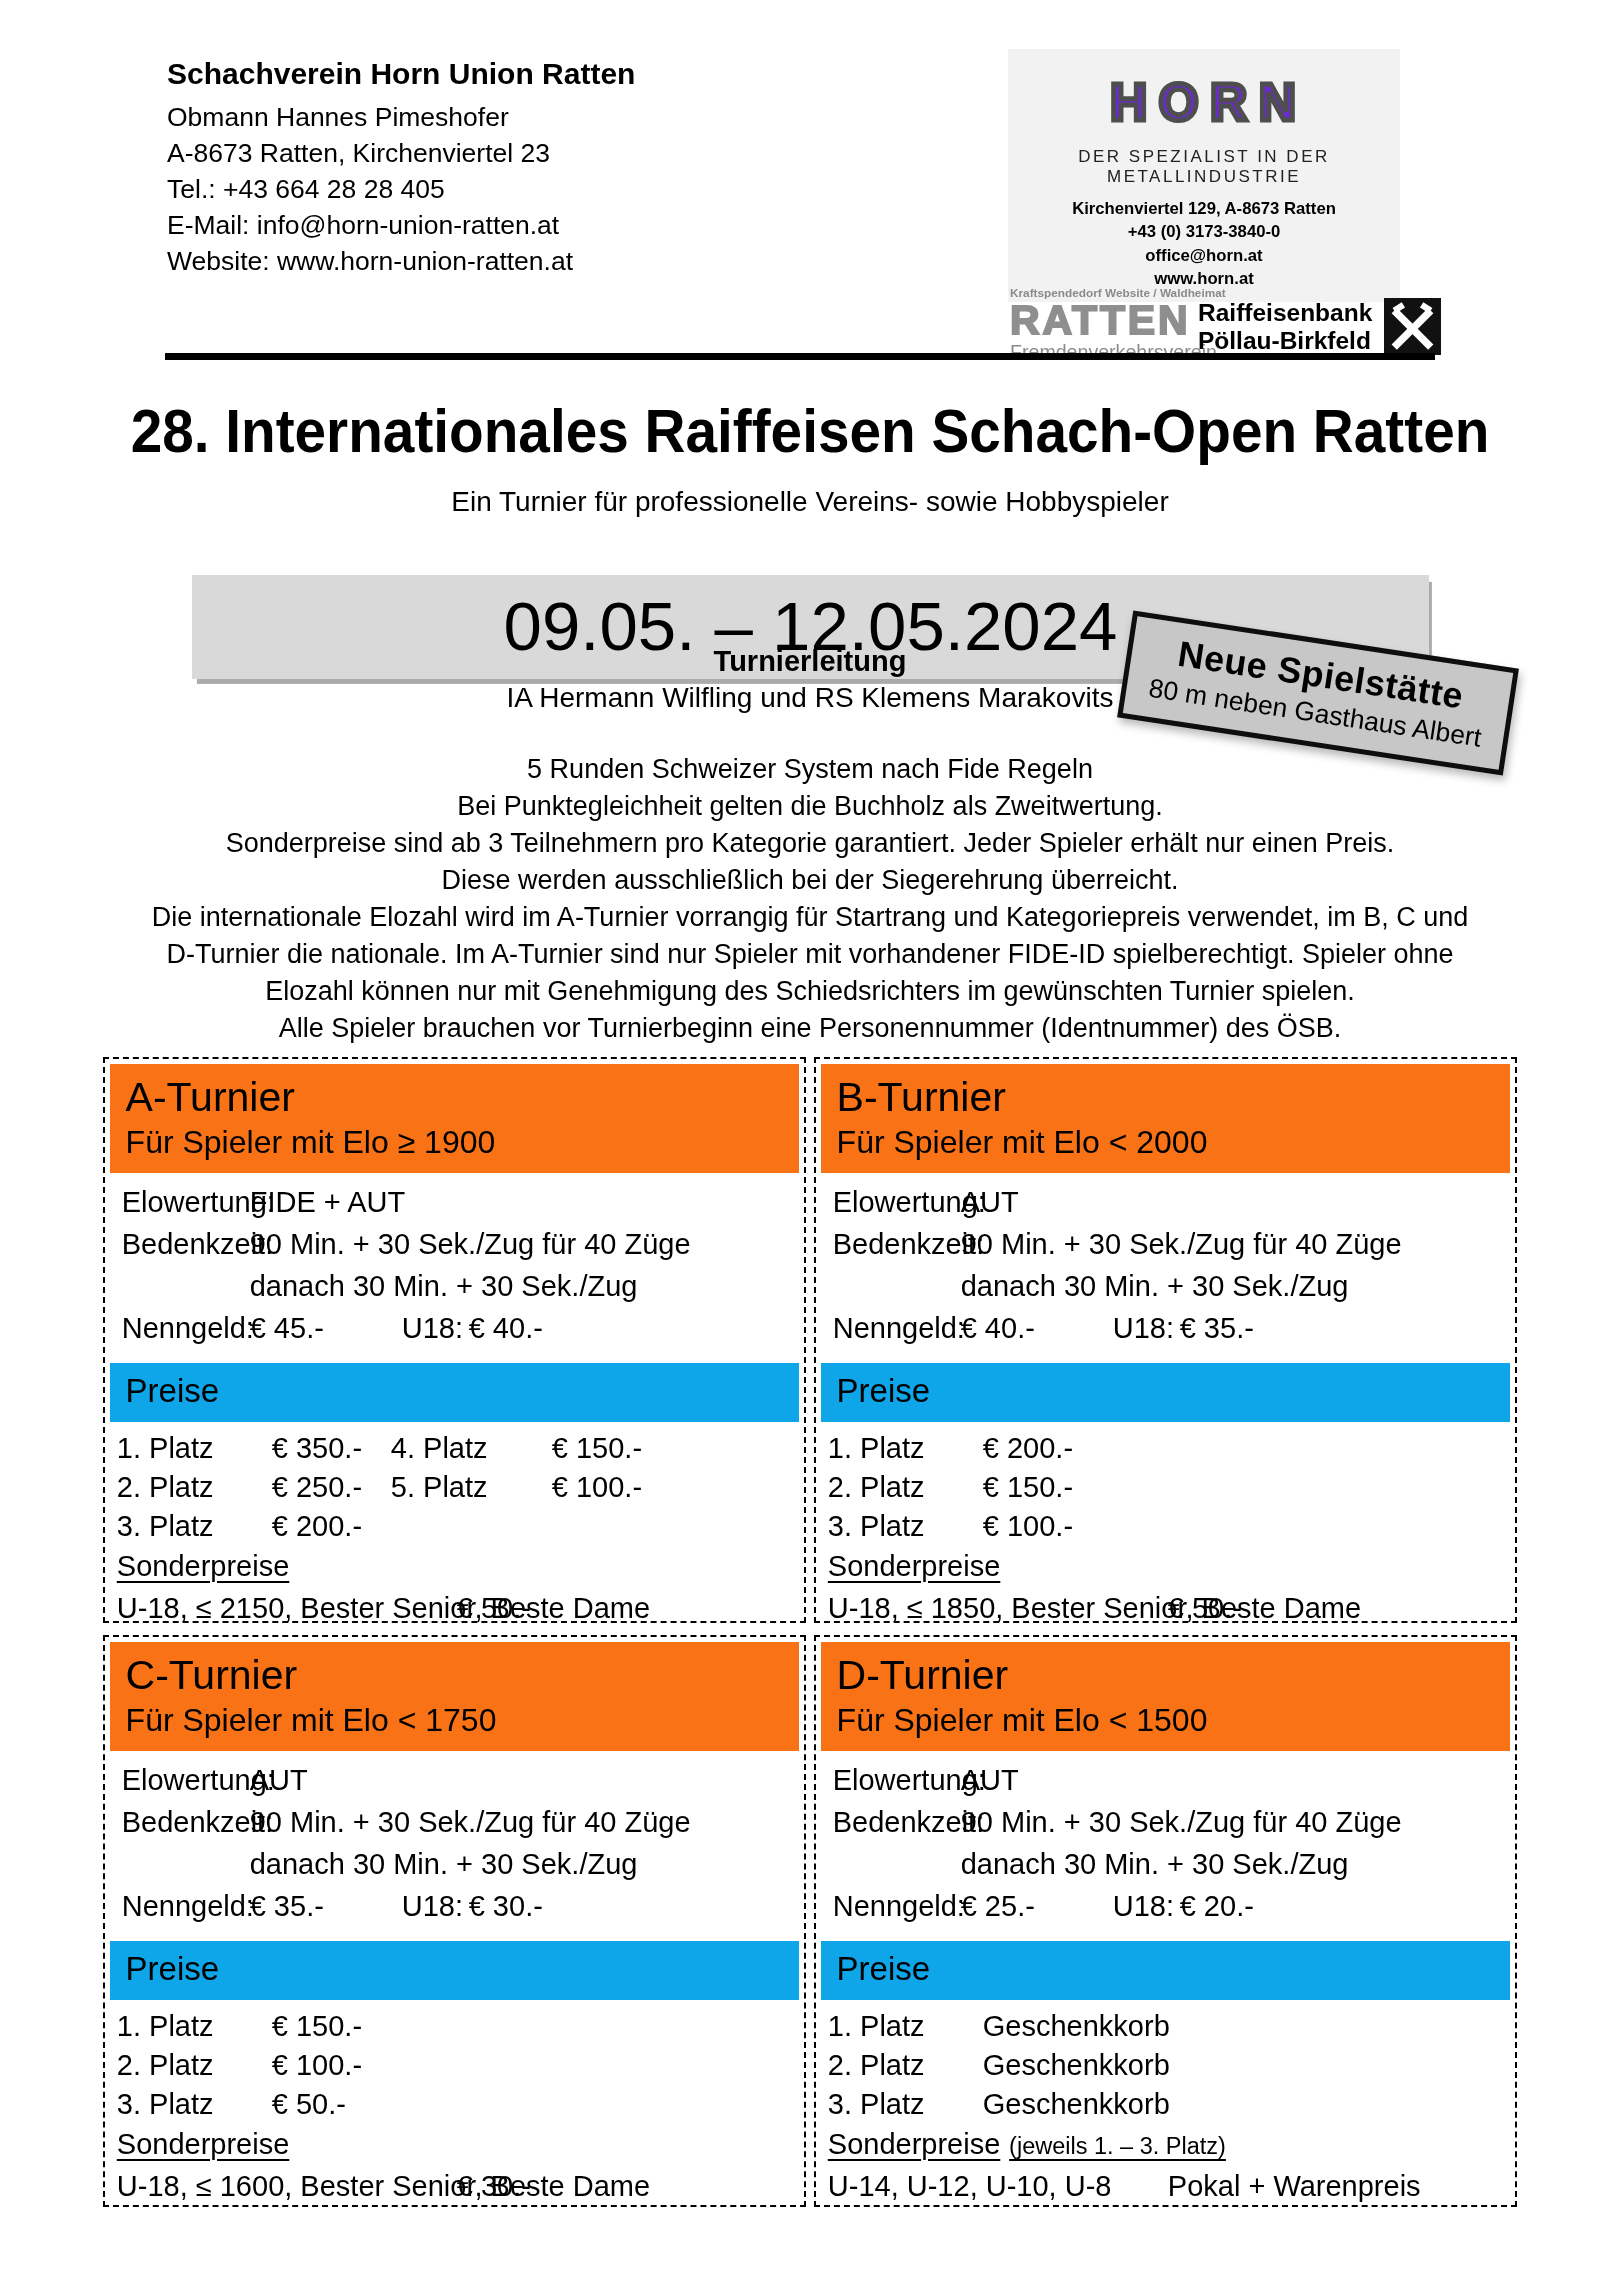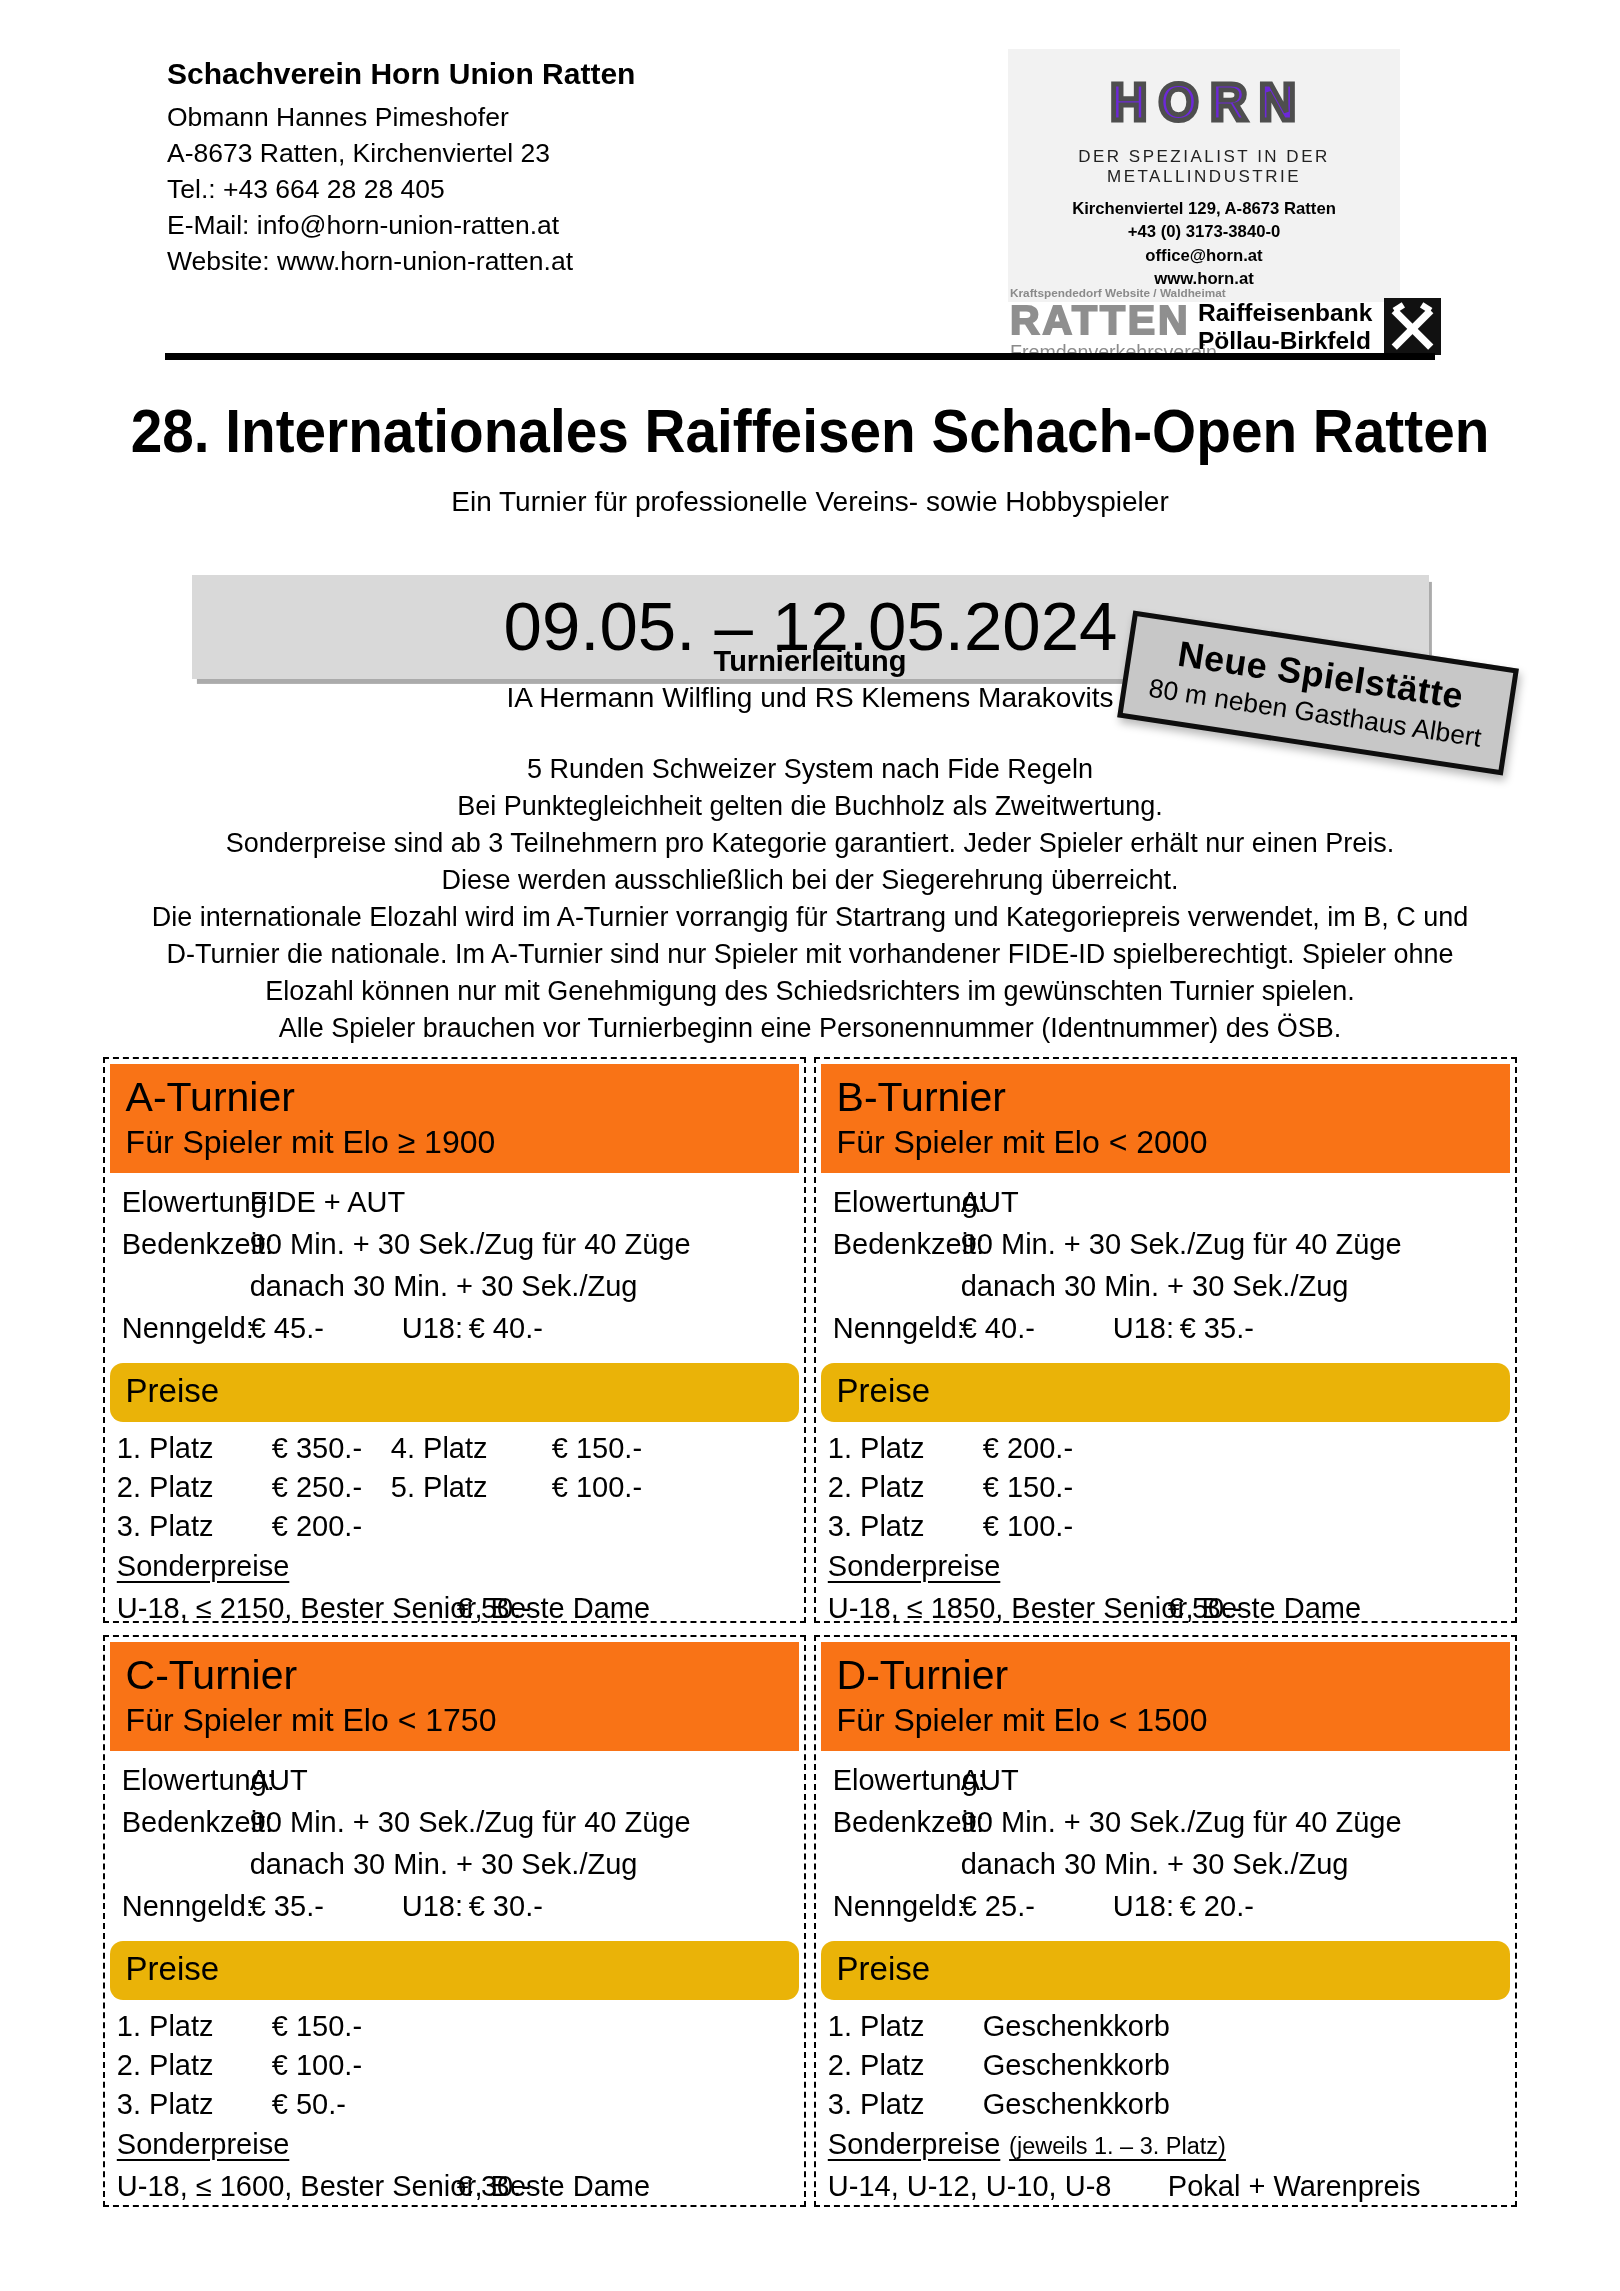--- a/index.html
+++ b/index.html
@@ -67,21 +67,21 @@
   .tbox{
     position:absolute; width:703px; box-sizing:border-box;
     border:2.9px dashed #000; background:#fff;
   }
   .band{background:#f97316; margin:4.9px; padding:7.8px 7.8px 11.8px 15.7px;}
   .tname{font-size:41px; line-height:51px;}
   .telig{font-size:32px; line-height:39px;}
   .info{margin:7.8px 4.9px 0;}
   .irow{display:grid; grid-template-columns:128px 152px 67px 1fr; padding:0 11.8px; font-size:29px; line-height:42px; white-space:nowrap;}
   .wide{grid-column:2 / -1;}
-  .pband{background:#eab308; margin:13.7px 4.9px 7.8px; padding:7.8px 7.8px 11.8px 15.7px; font-size:33px; line-height:39px;border-radius:13px;}
+  .pband{background:#0ea5e9; margin:13.7px 4.9px 7.8px; padding:7.8px 7.8px 11.8px 15.7px; font-size:33px; line-height:39px;}
   .prow{display:grid; grid-template-columns:123px 87px 129px 1fr; padding:0 11.8px; font-size:29px; line-height:39px; white-space:nowrap;gap:32px;}
   .sphead{padding:0 11.8px; font-size:29px; line-height:40px;}
   .spunder{text-decoration:underline; text-decoration-thickness:2px; text-underline-offset:4.9px;}
   .spnote{font-size:23.5px;}
   .spnote:not(:empty){padding-left:8.8px;}
   .sprow{display:grid; grid-template-columns:340px 1fr; padding:0 11.8px; font-size:29px; line-height:41px; white-space:nowrap;}
 </style>
 </head>
 <body>
 

